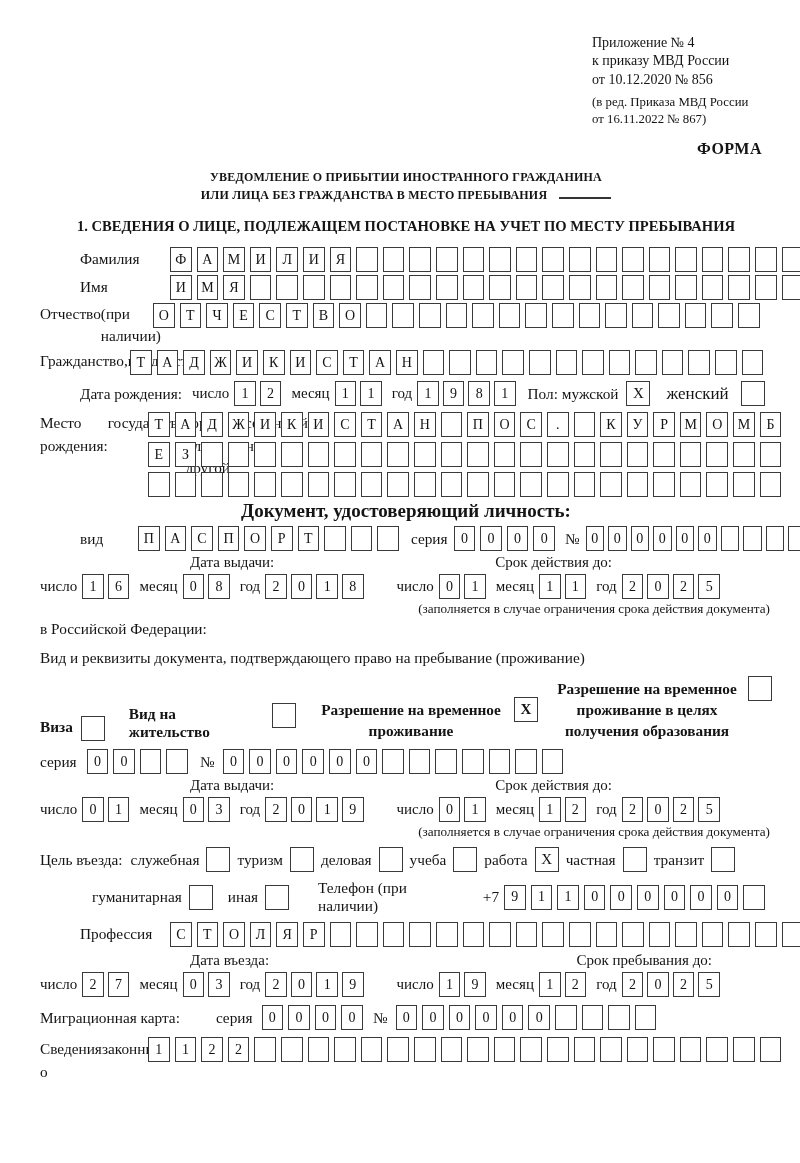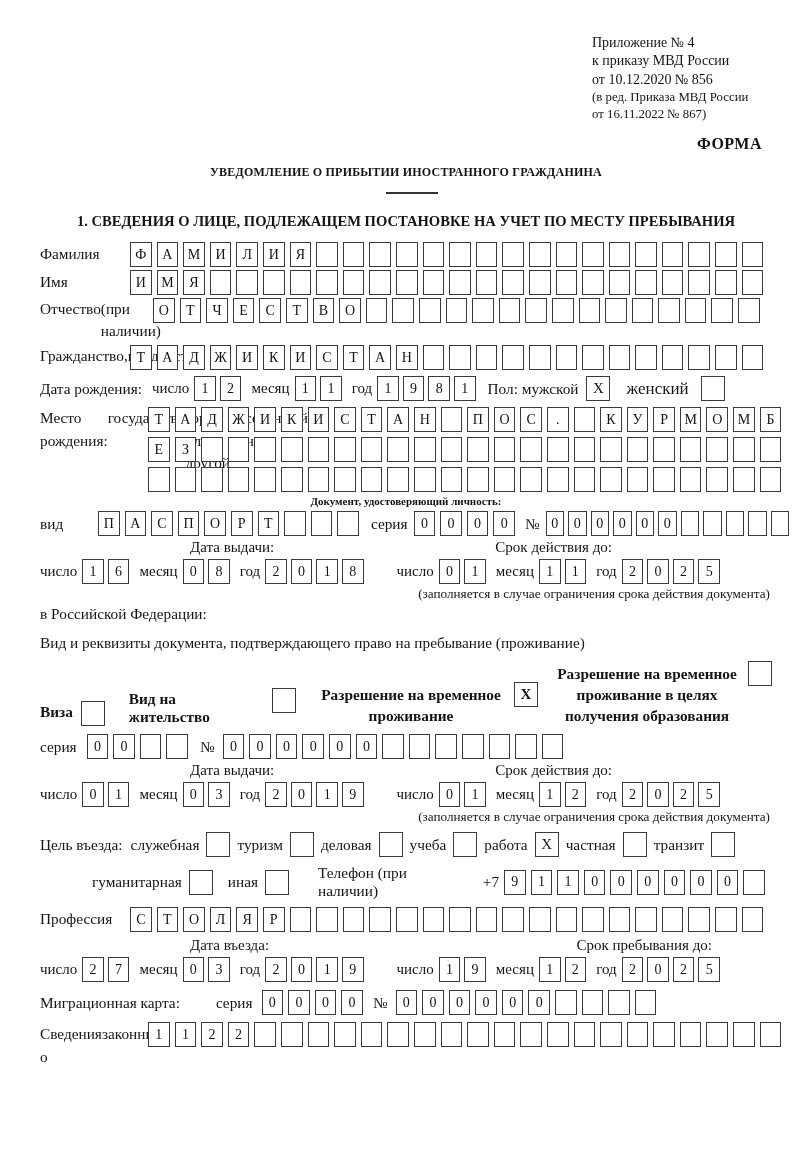--- a/index.html
+++ b/index.html
@@ -1,27 +1,27 @@
 <!DOCTYPE html>
 <html><head>
 <meta charset="utf-8">
 <style>
   html,body{margin:0;padding:0;background:#888;}
   .page{position:relative;width:800px;height:1163px;background:#fff;color:#141414;
         font-family:"Liberation Serif","DejaVu Serif",serif;
         box-sizing:border-box;padding:34px 28px 0 40px;overflow:hidden;margin:0 auto;}
   .annex{margin-left:552px;font-size:14px;line-height:1.32;}
   .annex .amend{font-size:12.8px;}
-  .annex .amend.first{}
+  .annex .amend.first{margin-top:5px;}
   .forma{text-align:right;padding-right:10px;font-weight:bold;font-size:16px;margin-top:12px;letter-spacing:.5px;}
   .title{text-align:center;font-weight:bold;font-size:12px;line-height:1.5;margin-top:10px;letter-spacing:.2px;}
   .tline{display:inline-block;width:52px;border-bottom:2.2px solid #333;margin-left:12px;}
   .sec{text-align:center;font-weight:bold;font-size:14.6px;margin-top:14px;margin-bottom:12px;}
   .row{display:flex;align-items:flex-start;margin-bottom:3px;}
-  .flabel{flex:none;font-size:15.3px;padding-top:3px;}
+  .flabel{flex:none;font-size:15.3px;padding-top:3px;margin-left:40px;}
   .w90{width:90px;} .w113{width:113px;} .w108{width:108px;}
   .lstack{display:flex;flex-direction:row;line-height:22px;font-size:15.3px;flex:none;}
   .boxrow{display:flex;gap:5px;flex:none;}
   .cb{flex:none;box-sizing:border-box;width:21.6px;height:25px;border:1.6px solid #3a3a3a;
       display:flex;align-items:center;justify-content:center;font-size:14px;background:#fff;}
   .boxrow.sm{gap:4px;} .boxrow.sm .cb{width:18.5px;}
   .boxrow.chk .cb{width:24px;height:25px;font-size:15px;}
   .stackrows{display:flex;flex-direction:column;gap:5px;}
   .dheads{display:flex;font-size:15px;margin-top:3px;}
   .dh-left{margin-left:150px;} .dh-right{margin-left:auto;margin-right:160px;}
@@ -53,21 +53,21 @@
     <div>Приложение № 4</div>
     <div>к приказу МВД России</div>
     <div>от 10.12.2020 № 856</div>
     <div class="amend first">(в ред. Приказа МВД России</div>
     <div class="amend">от 16.11.2022 № 867)</div>
   </div>
   <div class="forma">ФОРМА</div>
 
   <div class="title">
     <div>УВЕДОМЛЕНИЕ О ПРИБЫТИИ ИНОСТРАННОГО ГРАЖДАНИНА</div>
-    <div><span class="tline"></span></div>
+    <div><span>ИЛИ ЛИЦА БЕЗ ГРАЖДАНСТВА В МЕСТО ПРЕБЫВАНИЯ</span><span class="tline"></span></div>
   </div>
 
   <div class="sec">1. СВЕДЕНИЯ О ЛИЦЕ, ПОДЛЕЖАЩЕМ ПОСТАНОВКЕ НА УЧЕТ ПО МЕСТУ ПРЕБЫВАНИЯ</div>
 
   <div class="row">
     <span class="flabel w90">Фамилия</span>
     <div class="boxrow">
         <span class="cb">Ф</span>
         <span class="cb">А</span>
         <span class="cb">М</span>
@@ -303,21 +303,21 @@
           <span class="cb"></span>
           <span class="cb"></span>
           <span class="cb"></span>
           <span class="cb"></span>
           <span class="cb"></span>
           <span class="cb"></span>
         </div>
     </div>
   </div>
 
-  <div class="sec" style="margin:2px 0 4px;font-size:11px;">Документ, удостоверяющий личность:</div>
+  <div class="sec" style="margin:2px 0 4px;font-size:19px;">Документ, удостоверяющий личность:</div>
   <div class="drow">
     <span class="flabel" style="width:58px;padding-top:0;">вид</span>
     <div class="boxrow">
         <span class="cb">П</span>
         <span class="cb">А</span>
         <span class="cb">С</span>
         <span class="cb">П</span>
         <span class="cb">О</span>
         <span class="cb">Р</span>
         <span class="cb">Т</span>

